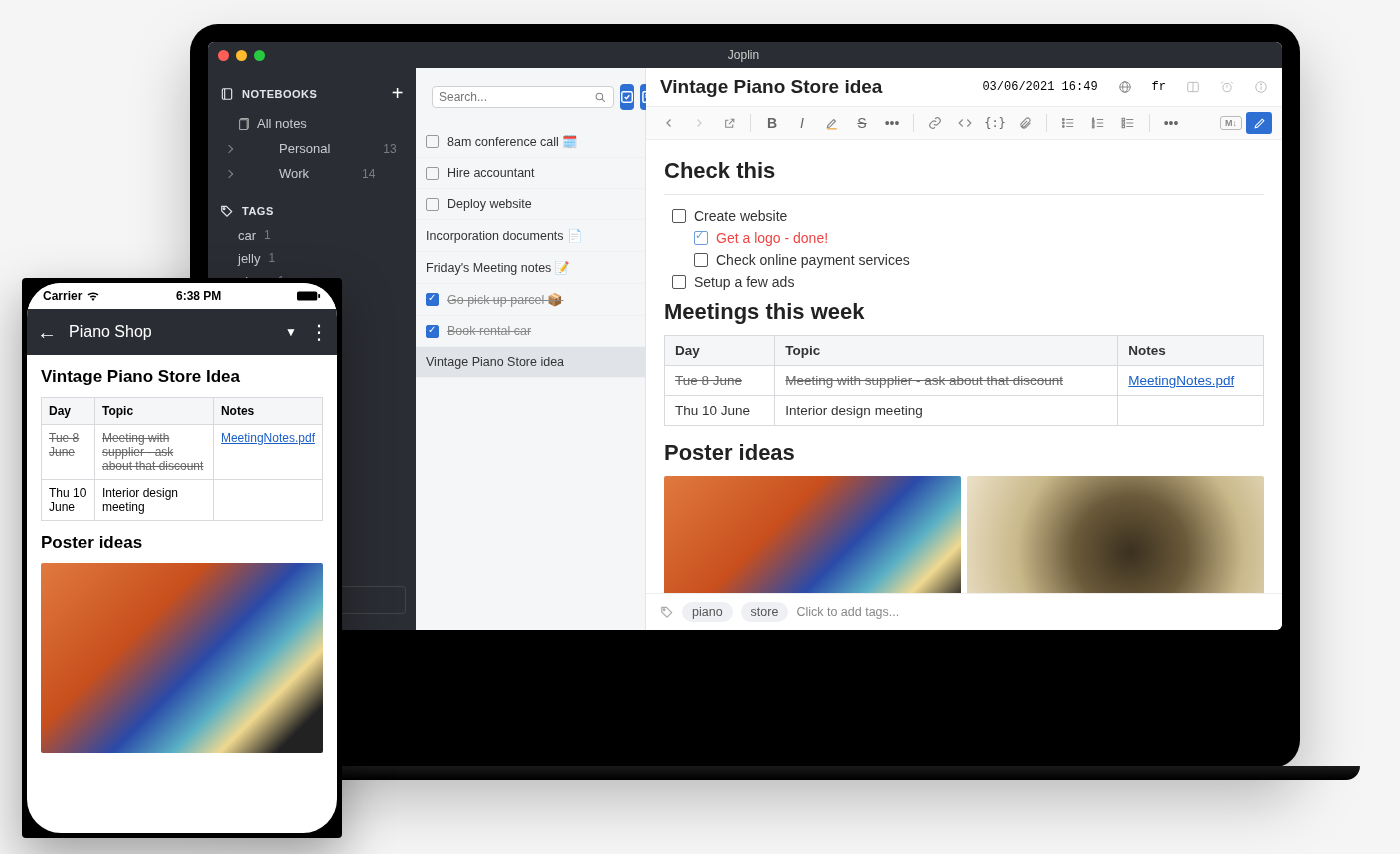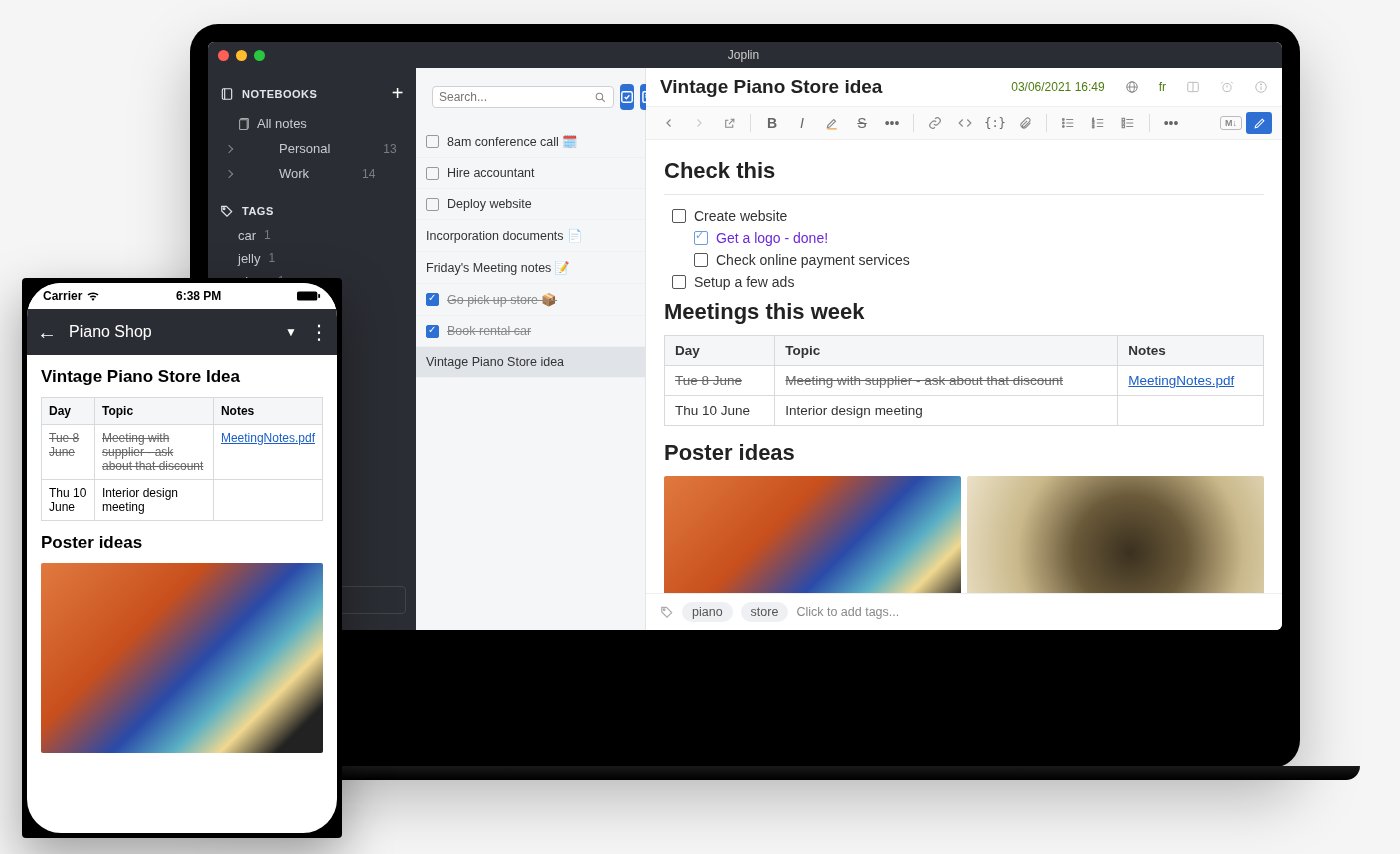--- a/index.html
+++ b/index.html
@@ -42,36 +42,36 @@
 .nl-item .cb { width: 13px; height: 13px; border: 1.3px solid #999; border-radius: 2px; flex-shrink: 0; }
 .nl-item .cb.checked { background: #2d6fd2; border-color: #2d6fd2; position: relative; }
 .nl-item .cb.checked::after { content: "✓"; color: #fff; font-size: 10px; position: absolute; top: -2px; left: 1px; }
 .nl-item.done .label { text-decoration: line-through; color: #888; }
 .nl-item.nocb { padding-left: 10px; }
 
 
 .editor { flex: 1; display: flex; flex-direction: column; min-width: 0; background: #fff; }
 .ed-header { display: flex; align-items: center; padding: 8px 14px; gap: 10px; }
 .ed-title { font-size: 19px; font-weight: 600; color: #222; flex: 1; }
-.ed-meta { font-size: 12px; color: #4d7c0f; display: flex; align-items: center; gap: 20px; }
+.ed-meta { font-size: 12px; color: #000000; display: flex; align-items: center; gap: 20px; font-family: Liberation Mono, monospace; }
 .ed-toolbar { display: flex; align-items: center; gap: 4px; padding: 4px 10px; border-top: 1px solid #eee; border-bottom: 1px solid #eee; background: #fafafa; }
 .tb-btn { width: 26px; height: 24px; display: flex; align-items: center; justify-content: center; color: #666; font-size: 14px; border-radius: 3px; cursor: pointer; }
 .tb-sep { width: 1px; height: 18px; background: #ddd; margin: 0 4px; }
 .tb-right { margin-left: auto; display: flex; gap: 4px; align-items: center; }
 .md-badge { font-size: 9px; font-weight: 700; border: 1px solid #bbb; color: #888; padding: 1px 4px; border-radius: 3px; }
 .edit-toggle { width: 26px; height: 22px; background: #2d6fd2; border-radius: 3px; color: #fff; display: flex; align-items: center; justify-content: center; font-size: 13px; }
 
 .ed-body { flex: 1; overflow: auto; padding: 12px 18px; font-size: 14px; color: #333; }
 .ed-body h2 { font-size: 22px; font-weight: 700; margin: 6px 0 10px; color: #222; }
 .ed-body hr { border: none; border-top: 1px solid #e6e6e6; margin: 6px 0 10px; }
 .chk { display: flex; align-items: center; gap: 8px; padding: 3px 0 3px 8px; }
 .chk .box { width: 14px; height: 14px; border: 1.5px solid #555; border-radius: 2px; flex-shrink: 0; }
 .chk.done .box { border-color: #6b9bd8; position: relative; }
 .chk.done .box::after { content: "✓"; color: #6b9bd8; font-size: 11px; position: absolute; top: -3px; left: 0; }
-.chk.done .txt { color: #6d28d9; }
+.chk.done .txt { color: #ef4444; }
 .chk.indent { margin-left: 22px; }
 table.meet { border-collapse: collapse; width: 100%; margin: 8px 0 14px; font-size: 13.5px; }
 table.meet th, table.meet td { border: 1px solid #d7d9dd; padding: 7px 10px; text-align: left; }
 table.meet th { background: #f5f6f8; font-weight: 600; }
 .strike { text-decoration: line-through; color: #666; }
 a.link { color: #1a5fc7; text-decoration: underline; }
 .posters { display: flex; gap: 6px; margin-top: 8px; }
 .poster { flex: 1; height: 170px; border-radius: 2px; }
 .poster.p1 { background: linear-gradient(135deg,#e07a3f 0%,#c84f1d 35%,#2a4aa8 55%,#5ab0c4 68%,#f0d890 78%,#222 90%); }
 .poster.p2 { background: radial-gradient(circle at 55% 45%,#3a301f 0%,#6b5a3a 30%,#c9b88a 60%,#efe6cf 100%); }
@@ -215,21 +215,21 @@
               <span class="label">Deploy website</span>
             </div>
             <div class="nl-item nocb">
               <span class="label">Incorporation documents 📄</span>
             </div>
             <div class="nl-item nocb">
               <span class="label">Friday's Meeting notes 📝</span>
             </div>
             <div class="nl-item done">
               <span class="cb checked"></span>
-              <span class="label">Go pick up store 📦</span>
+              <span class="label">Go pick up parcel 📦</span>
             </div>
             <div class="nl-item done">
               <span class="cb checked"></span>
               <span class="label">Book rental car</span>
             </div>
             <div class="nl-item selected nocb">
               <span class="label">Vintage Piano Store idea</span>
             </div>
           </div>
       </div>

